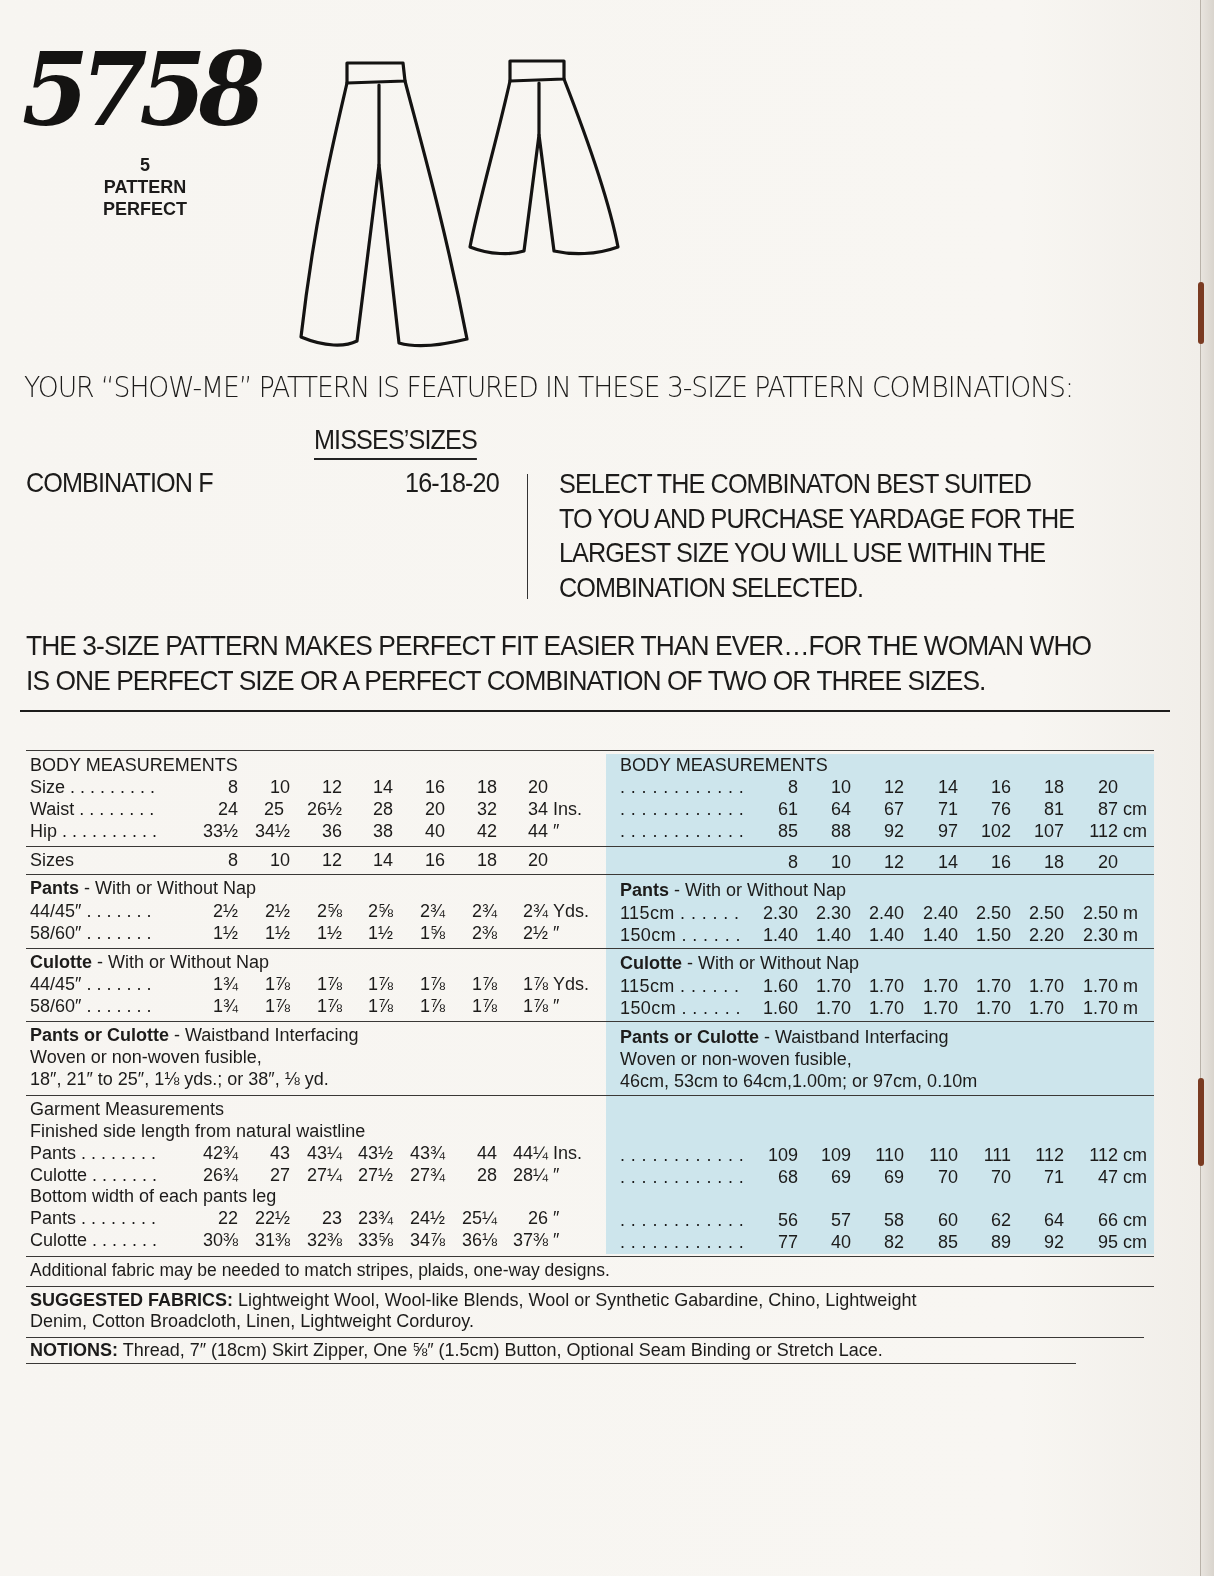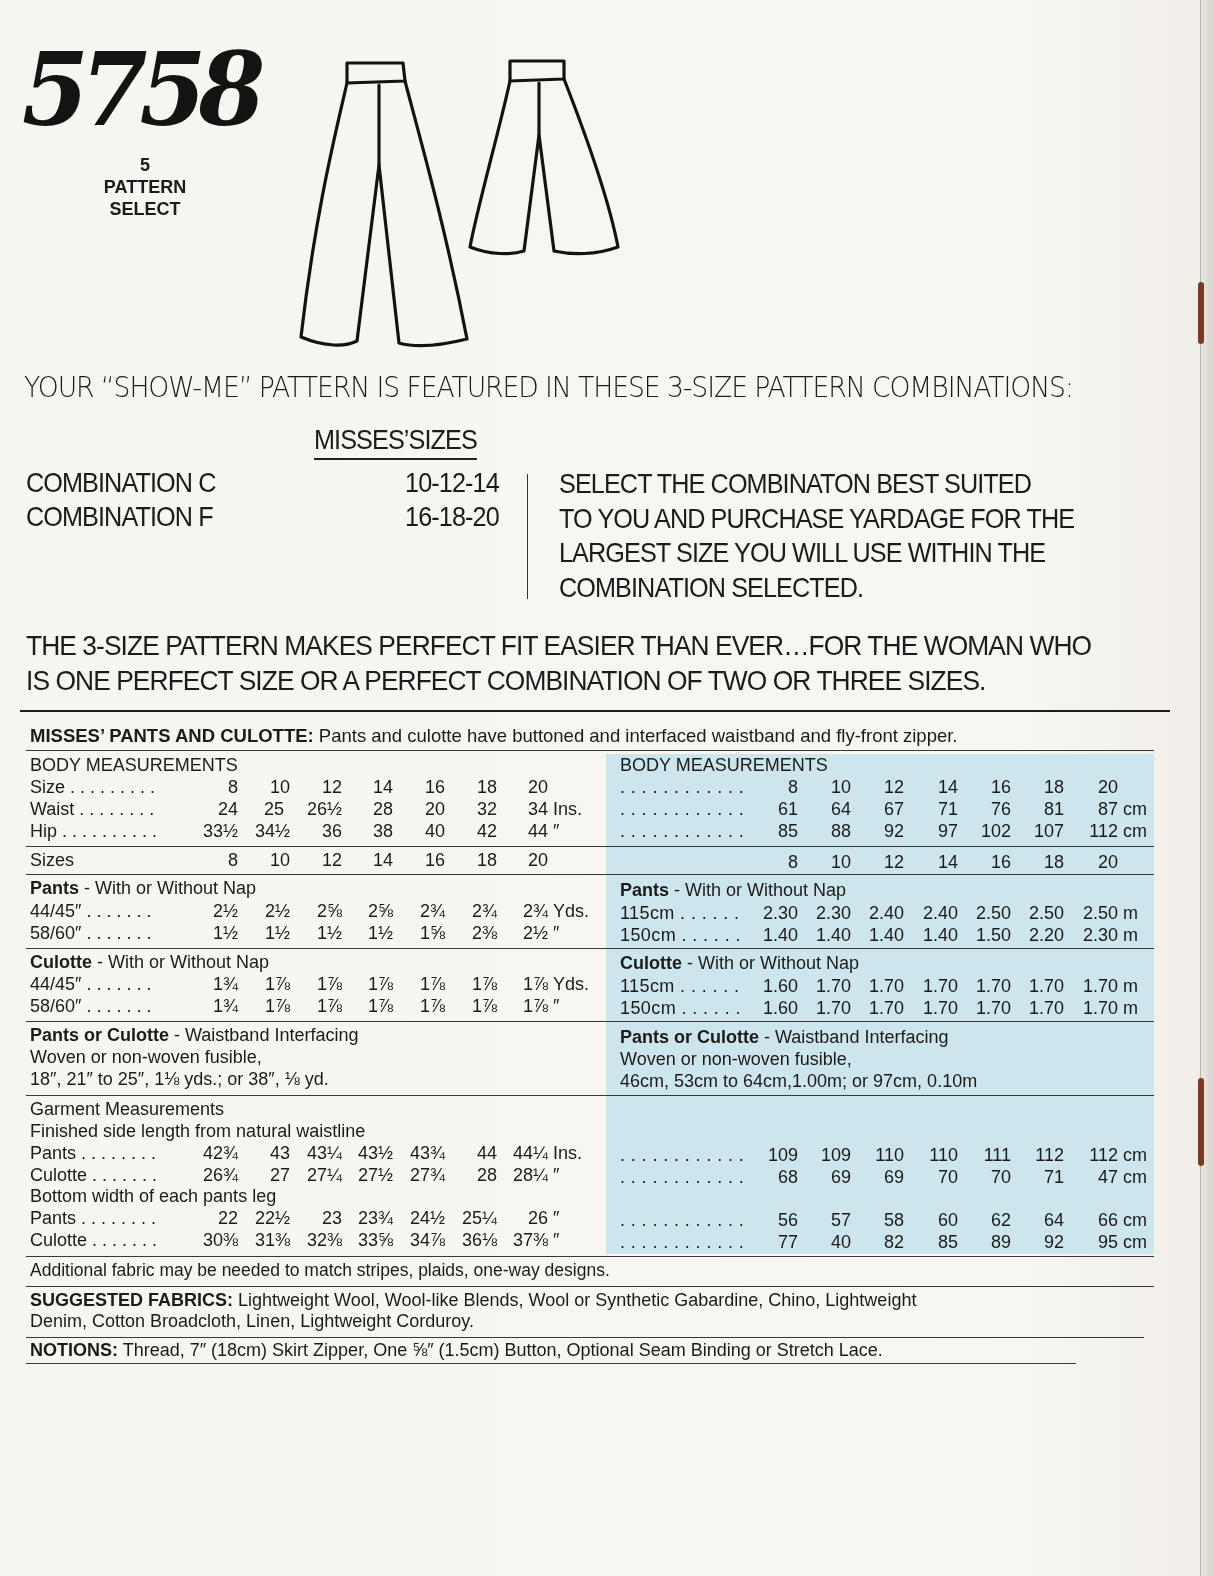--- a/index.html
+++ b/index.html
@@ -46,21 +46,21 @@
 </style>
 </head>
 <body>
 
 <div class="page">
 
   <div class="pattern-number">5758</div>
   <div class="pieces">
     <div>5</div>
     <div>PATTERN</div>
-    <div>SELECT</div>
+    <div>PERFECT</div>
   </div>
 
   <svg class="sketch" style="left:295px;top:55px" width="180" height="300" viewBox="0 0 180 300">
     <g fill="none" stroke="#141312" stroke-width="3.2" stroke-linejoin="round" stroke-linecap="round">
       <path d="M52 8 L108 8 L110 26 L52 28 Z"></path>
       <path d="M52 28 C40 80 20 160 6 282 C30 292 50 292 62 286 L84 110 L104 288 C118 292 140 292 172 284 C150 170 124 80 110 26"></path>
       <path d="M84 30 L84 110"></path>
     </g>
   </svg>
 
@@ -69,45 +69,38 @@
       <path d="M48 6 L102 6 L102 24 L48 26 Z"></path>
       <path d="M48 26 C36 80 16 150 8 192 C28 200 50 200 62 196 L77 80 L92 196 C110 200 134 200 156 192 C146 140 120 70 102 24"></path>
       <path d="M77 28 L77 80"></path>
     </g>
   </svg>
 
   <div class="headline">YOUR “SHOW-ME” PATTERN IS FEATURED IN THESE 3-SIZE PATTERN COMBINATIONS:</div>
   <div class="misses-sizes">MISSES’SIZES</div>
 
   <div class="combos">
-    <div class="combo-row">
-      <span class="lbl">COMBINATION C</span>
-      <span class="sz">10-12-14</span>
-    </div>
     <div class="combo-row">
       <span class="lbl">COMBINATION F</span>
       <span class="sz">16-18-20</span>
     </div>
   </div>
   <div class="vrule"></div>
   <div class="select-text">
     <div>SELECT THE COMBINATON BEST SUITED</div>
     <div>TO YOU AND PURCHASE YARDAGE FOR THE</div>
     <div>LARGEST SIZE YOU WILL USE WITHIN THE</div>
     <div>COMBINATION SELECTED.</div>
   </div>
   <div class="perfect">
     <div>THE 3-SIZE PATTERN MAKES PERFECT FIT EASIER THAN EVER…FOR THE WOMAN WHO</div>
     <div>IS ONE PERFECT SIZE OR A PERFECT COMBINATION OF TWO OR THREE SIZES.</div>
   </div>
 
   <div class="rule thick" style="left:20px;top:710px;width:1150px"></div>
-  <div class="t" style="left:30px;top:725px;font-size:18.5px">
-    <span class="b">MISSES’ PANTS AND CULOTTE:</span><span> Pants and culotte have buttoned and interfaced waistband and fly-front zipper.</span>
-  </div>
   <div class="rule" style="left:26px;top:750px;width:1128px"></div>
 
   <div class="blue"></div>
 
   <div class="t" style="left:30px;top:755px">BODY MEASUREMENTS</div>
   <div id="imp-body"></div>
 
   <div class="t" style="left:620px;top:755px">BODY MEASUREMENTS</div>
 
   <div id="grid">

